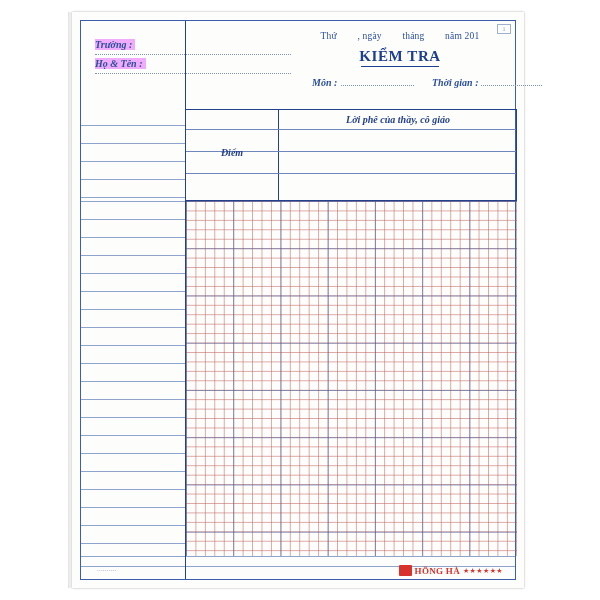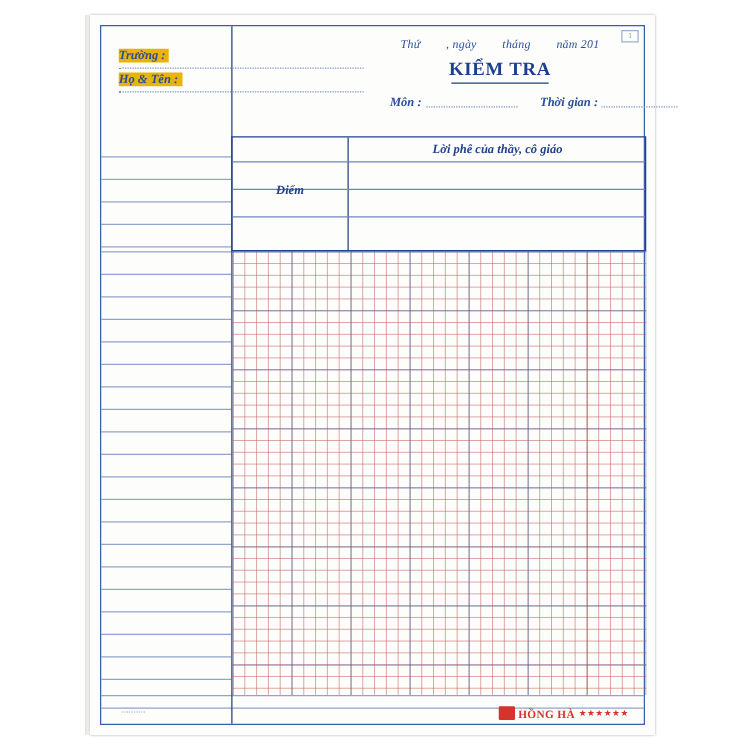--- a/index.html
+++ b/index.html
@@ -99,36 +99,35 @@
   }
   .hdr-row .dots {
     position: absolute;
     left: 0;
     right: 0;
     bottom: 3px;
     border-bottom: 1px dotted #7b93c4;
   }
   .hdr-row .lbl-wrap {
     position: relative;
-    background: #eab308;
+    background: #f0abfc;
     padding-right: 3px;
     z-index: 2;
     display: inline-block;
     text-decoration: underline;
   }
 
   .hdr-right {
     position: absolute;
     left: 214px;
     top: 10px;
     right: 10px;
   }
   .date-line {
     font-size: 9.5px;
-    font-style: italic;
     color: #2b4f9b;
     text-align: center;
     letter-spacing: 0.2px;
   }
   .date-line span { margin: 0 9px; }
   .title {
     margin-top: 7px;
     text-align: center;
     font-size: 15px;
     font-weight: bold;

